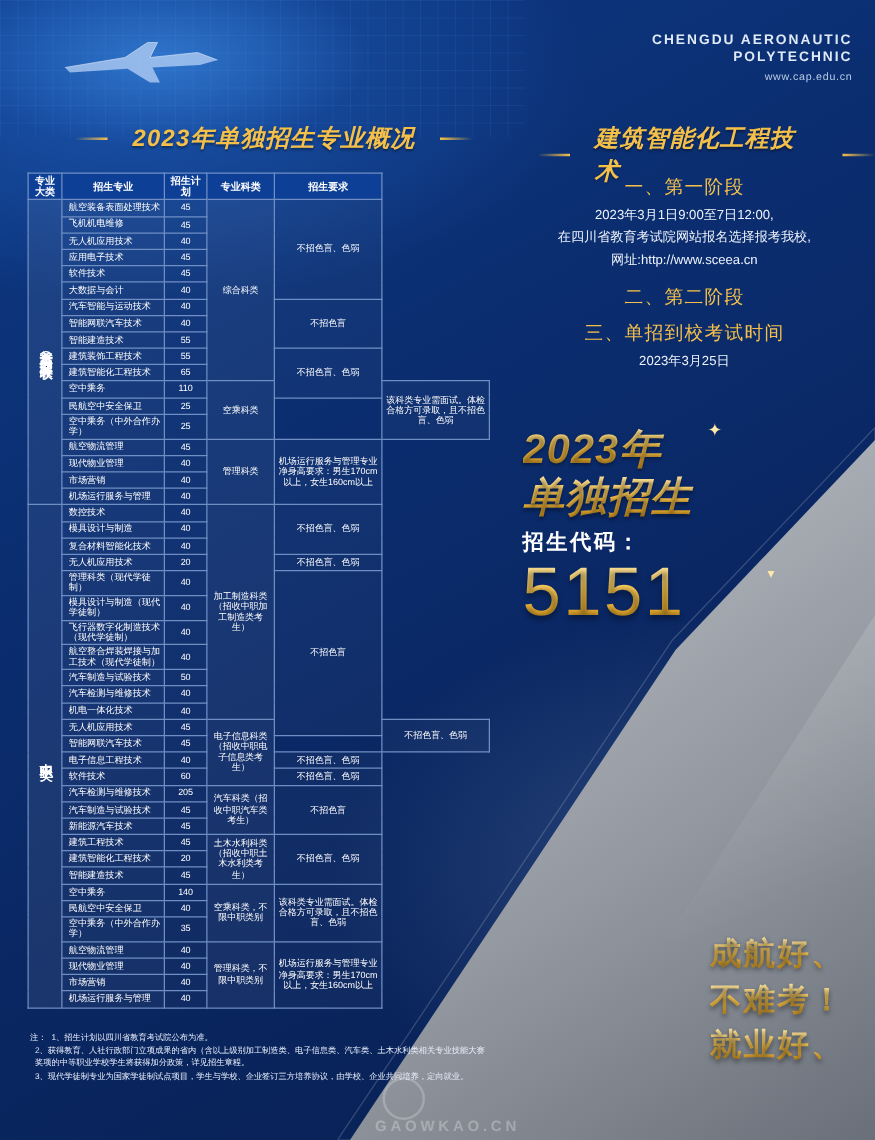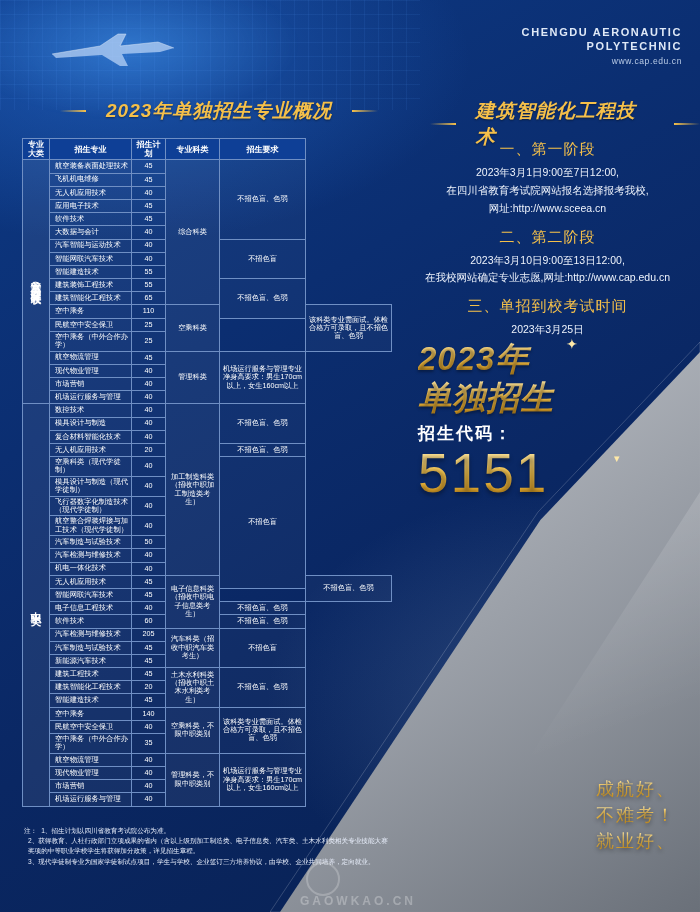--- a/index.html
+++ b/index.html
@@ -123,21 +123,21 @@
   .code-num {
     font-size: 55px; font-weight: normal; letter-spacing: 2px; line-height: 1.05;
     background: linear-gradient(180deg, #ffeeb5 0%, #f7c64f 48%, #c9880f 100%);
     -webkit-background-clip: text; background-clip: text; color: transparent;
     text-shadow: 0 3px 4px rgba(0,0,0,.35);
   }
   .spark { position: absolute; color: #ffe9a8; font-size: 14px; }
 
   .slogan { position: absolute; right: 24px; bottom: 58px; text-align: right; }
   .slogan div {
-    font-size: 18px; font-weight: normal; letter-spacing: 2px; line-height: 1.45;
+    font-size: 25px; font-weight: bold; letter-spacing: 2px; line-height: 1.45;
     background: linear-gradient(180deg, #fff3c4 0%, #f6c24c 50%, #c9880f 100%);
     -webkit-background-clip: text; background-clip: text; color: transparent;
     text-shadow: 0 2px 4px rgba(0,0,0,.45);
   }
   .watermark {
     position: absolute; left: 300px; bottom: 4px; color: rgba(255,255,255,0.28);
     font-size: 12px; letter-spacing: 3px; font-weight: bold;
   }
   .wm-circle {
     position: absolute; left: 306px; bottom: 16px; width: 34px; height: 34px;
@@ -286,21 +286,21 @@
           <tr>
             <td class="major">复合材料智能化技术</td>
             <td class="plan">40</td>
           </tr>
           <tr>
             <td class="major">无人机应用技术</td>
             <td class="plan">20</td>
             <td class="req" rowspan="1">不招色盲、色弱</td>
           </tr>
           <tr>
-            <td class="major">空乘科类（现代学徒制）</td>
+            <td class="major">管理科类（现代学徒制）</td>
             <td class="plan">40</td>
             <td class="req" rowspan="8">不招色盲</td>
           </tr>
           <tr>
             <td class="major">模具设计与制造（现代学徒制）</td>
             <td class="plan">40</td>
           </tr>
           <tr>
             <td class="major">飞行器数字化制造技术（现代学徒制）</td>
             <td class="plan">40</td>
@@ -421,24 +421,20 @@
     </div>
 
   <div class="right-col" id="schedule">
       <div class="stage-title">一、第一阶段</div>
       <div class="stage-text">
         <div>2023年3月1日9:00至7日12:00,</div>
         <div>在四川省教育考试院网站报名选择报考我校,</div>
         <div>网址:http://www.sceea.cn</div>
       </div>
       <div class="stage-title">二、第二阶段</div>
-      <div class="stage-text">
-        <div>2023年3月10日9:00至13日12:00,</div>
-        <div>在我校网站确定专业志愿,网址:http://www.cap.edu.cn</div>
-      </div>
       <div class="stage-title">三、单招到校考试时间</div>
       <div class="stage-text">
         <div>2023年3月25日</div>
       </div>
     </div>
 
   <div class="big-block">
     <div class="big-y1">2023年</div>
     <div class="big-y2">单独招生</div>
     <div class="code-label">招生代码：</div>

